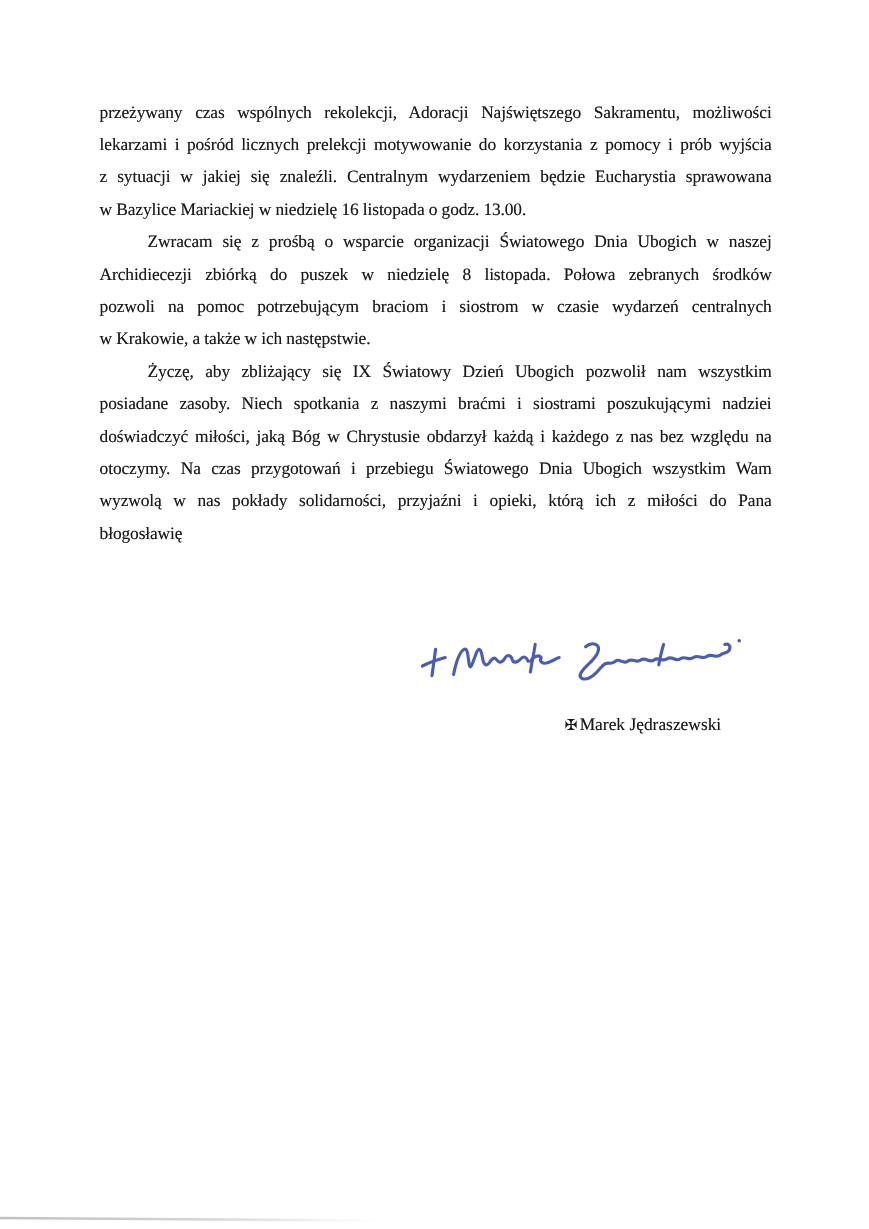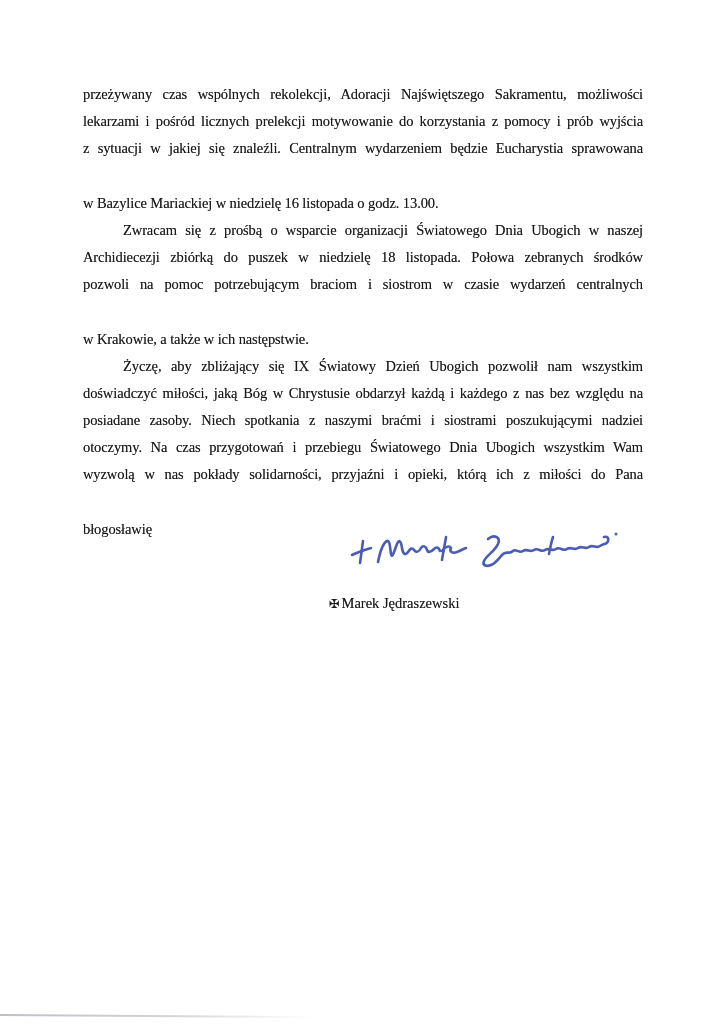--- a/index.html
+++ b/index.html
@@ -33,40 +33,40 @@
   }
   .para { margin: 0; }
   .line {
     line-height: 27px;
     height: 27px;
     text-align: justify;
     text-align-last: justify;
     white-space: normal;
     overflow: visible;
   }
-  .line.last { text-align-last: left; margin-top: 28px; }
+  .line.last { text-align-last: left; }
   .line.indent { padding-left: 40px; }
 
   
   .handwritten-sig {
     position: absolute;
     left: 346px;
     top: 524px;
     width: 286px;
     height: 48px;
   }
   .handwritten-sig svg { display: block; width: 100%; height: 100%; }
 
   
   .typed-sig {
     position: absolute;
     left: 329px;
     top: 589px;
     width: 272px;
-    text-align: left;
+    text-align: right;
     font-size: 14.5px;
     line-height: 29px;
     color: var(--ink, #1a1a1a);
     text-shadow: 0 0 0.4px rgba(20,20,20,0.55);
   }
   .typed-sig .cross {
     font-family: "DejaVu Sans", sans-serif;
     font-size: 12.5px;
     margin-right: 2px;
   }
@@ -106,28 +106,28 @@
 
   <div class="letter-body">
       <div class="para">
         <div class="line">przeżywany czas wspólnych rekolekcji, Adoracji Najświętszego Sakramentu, możliwości</div>
         <div class="line">lekarzami i pośród licznych prelekcji motywowanie do korzystania z pomocy i prób wyjścia</div>
         <div class="line">z sytuacji w jakiej się znaleźli. Centralnym wydarzeniem będzie Eucharystia sprawowana</div>
         <div class="line last">w Bazylice Mariackiej w niedzielę 16 listopada o godz. 13.00.</div>
       </div>
       <div class="para">
         <div class="line indent">Zwracam się z prośbą o wsparcie organizacji Światowego Dnia Ubogich w naszej</div>
-        <div class="line">Archidiecezji zbiórką do puszek w niedzielę 18 listopada. Połowa zebranych środków</div>
+        <div class="line">Archidiecezji zbiórką do puszek w niedzielę 8 listopada. Połowa zebranych środków</div>
         <div class="line">pozwoli na pomoc potrzebującym braciom i siostrom w czasie wydarzeń centralnych</div>
         <div class="line last">w Krakowie, a także w ich następstwie.</div>
       </div>
       <div class="para">
         <div class="line indent">Życzę, aby zbliżający się IX Światowy Dzień Ubogich pozwolił nam wszystkim</div>
+        <div class="line">posiadane zasoby. Niech spotkania z naszymi braćmi i siostrami poszukującymi nadziei</div>
         <div class="line">doświadczyć miłości, jaką Bóg w Chrystusie obdarzył każdą i każdego z nas bez względu na</div>
-        <div class="line">posiadane zasoby. Niech spotkania z naszymi braćmi i siostrami poszukującymi nadziei</div>
         <div class="line">otoczymy. Na czas przygotowań i przebiegu Światowego Dnia Ubogich wszystkim Wam</div>
         <div class="line">wyzwolą w nas pokłady solidarności, przyjaźni i opieki, którą ich z miłości do Pana</div>
         <div class="line last">błogosławię</div>
       </div>
     </div>
 
   <div class="handwritten-sig" aria-label="+ Marek Jędraszewski">
     <svg viewBox="0 0 286 48">
       <g fill="none" stroke="#3c4fae" stroke-width="2.6" stroke-linecap="round" stroke-linejoin="round" opacity="0.92">
 

